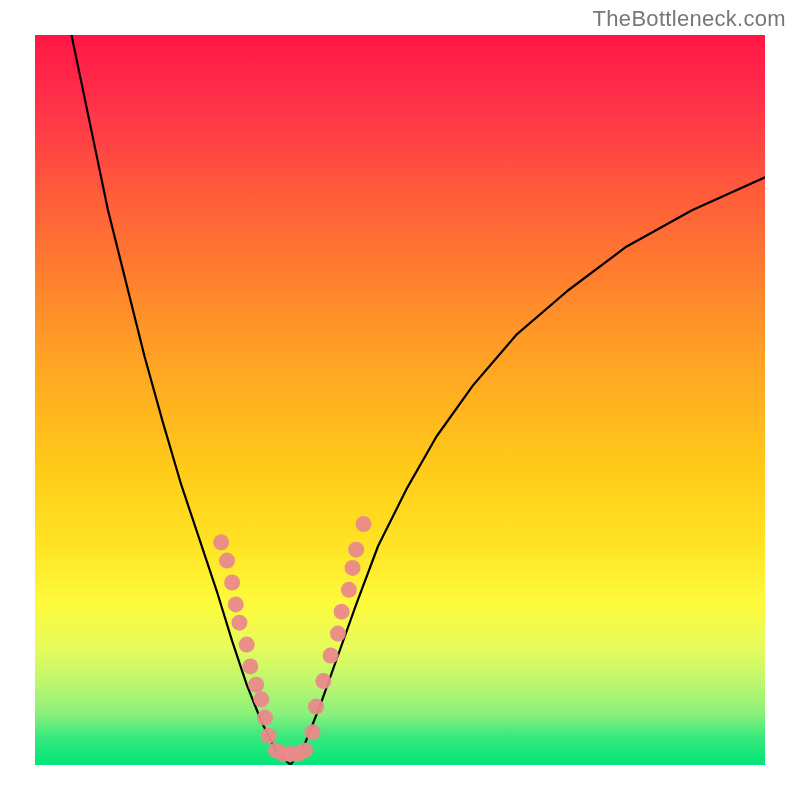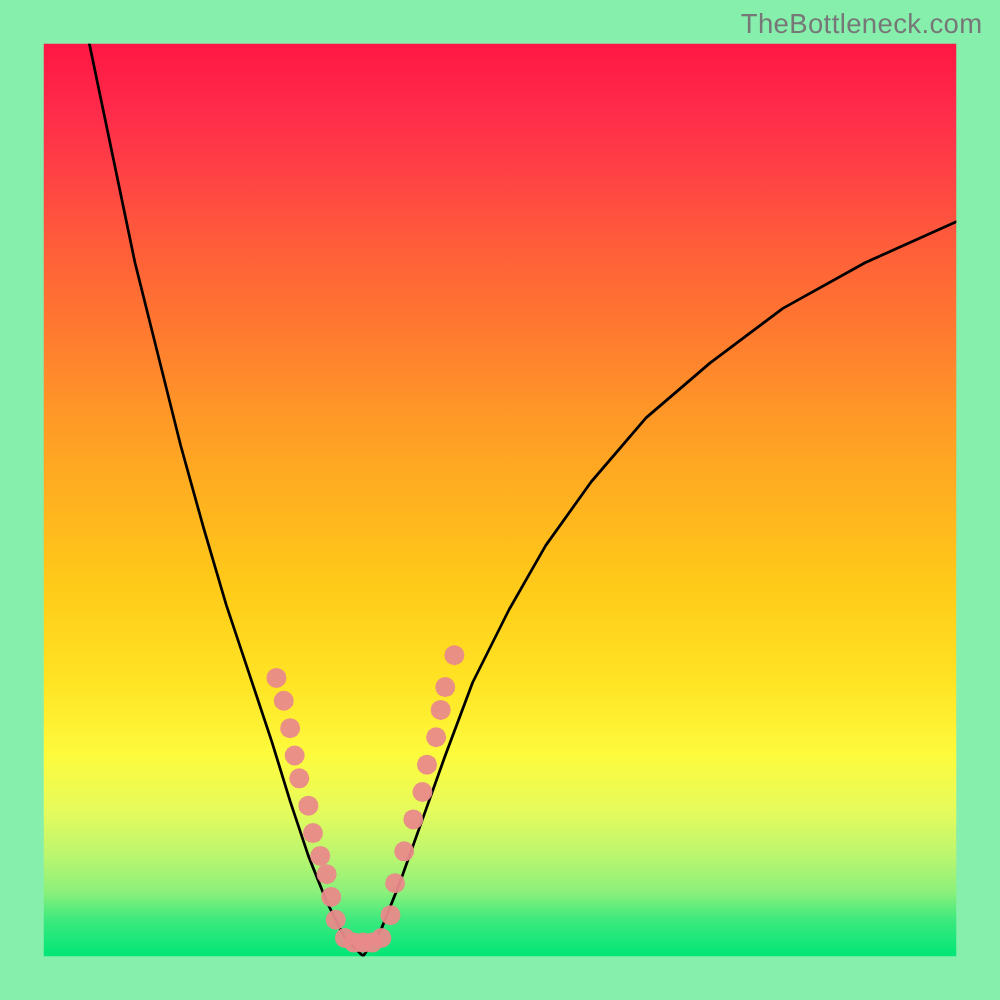--- a/index.html
+++ b/index.html
@@ -8,21 +8,21 @@
     width: 800px;
     height: 800px;
     overflow: hidden;
     background: #000;
     font-family: Arial, Helvetica, sans-serif;
   }
   .chart-outer {
     position: relative;
     width: 800px;
     height: 800px;
-    background: #86efac;
+    background: #ffffff;
   }
   .plot-area {
     position: absolute;
     left: 35px;
     top: 35px;
     width: 730px;
     height: 730px;
     
     background: linear-gradient(
       to bottom,

